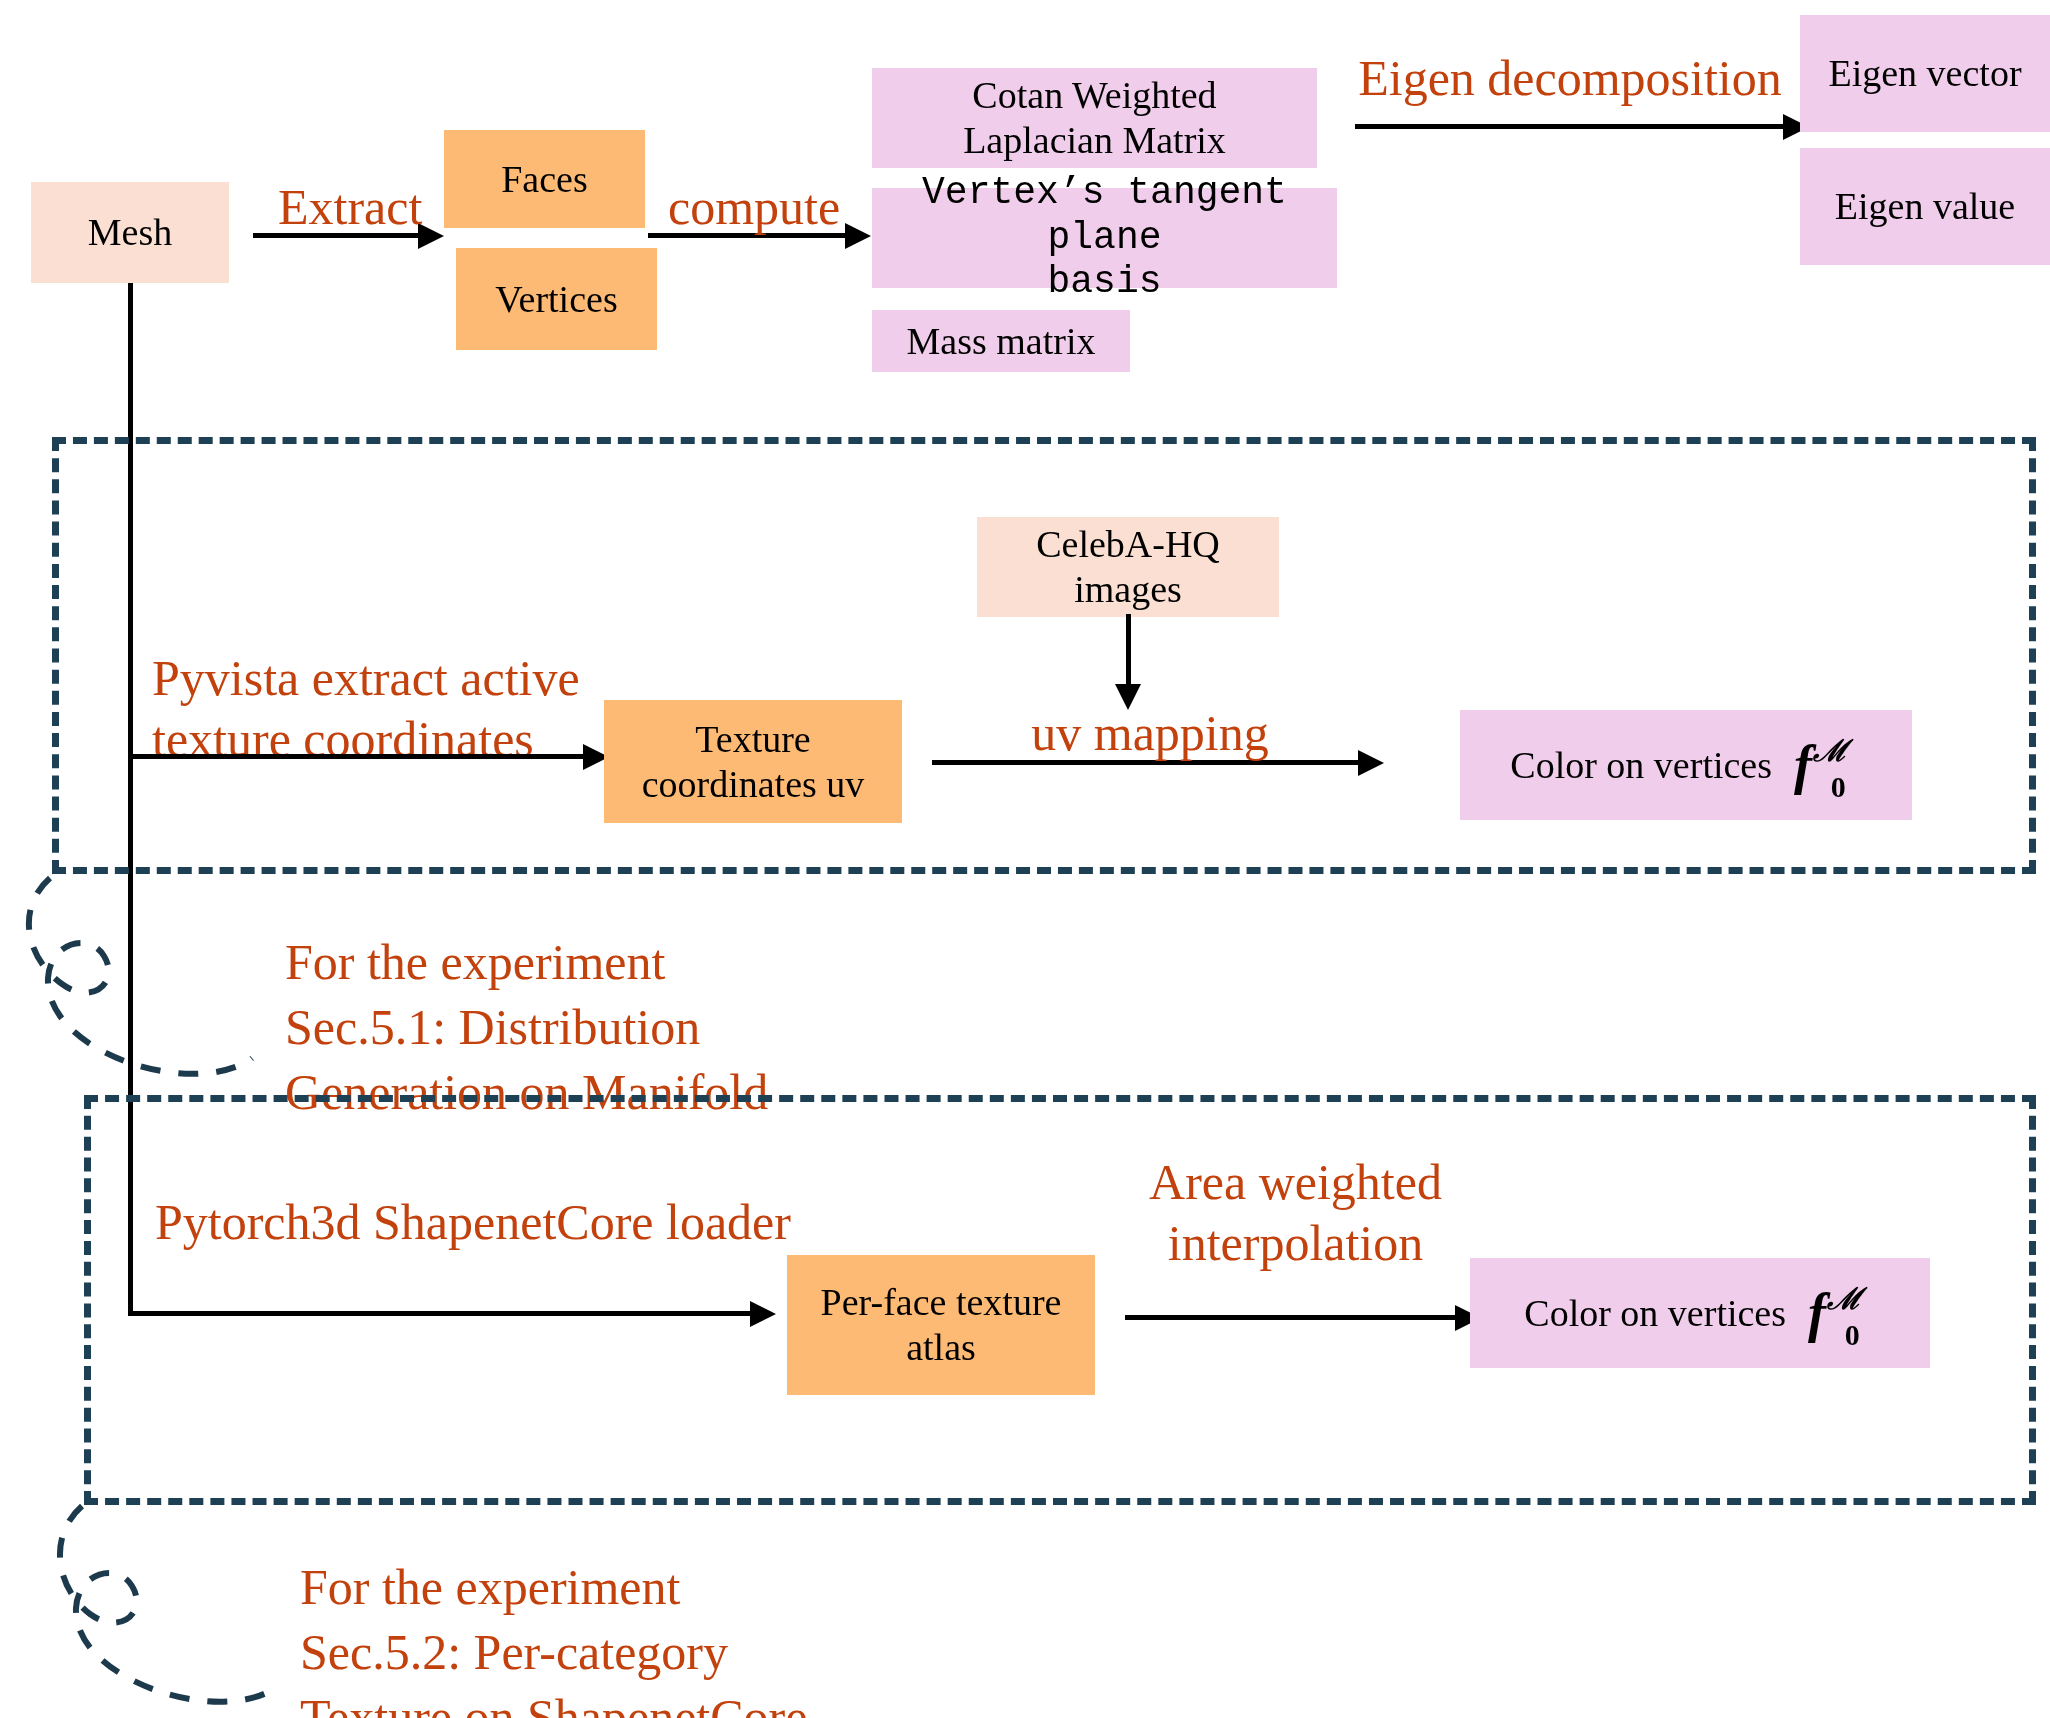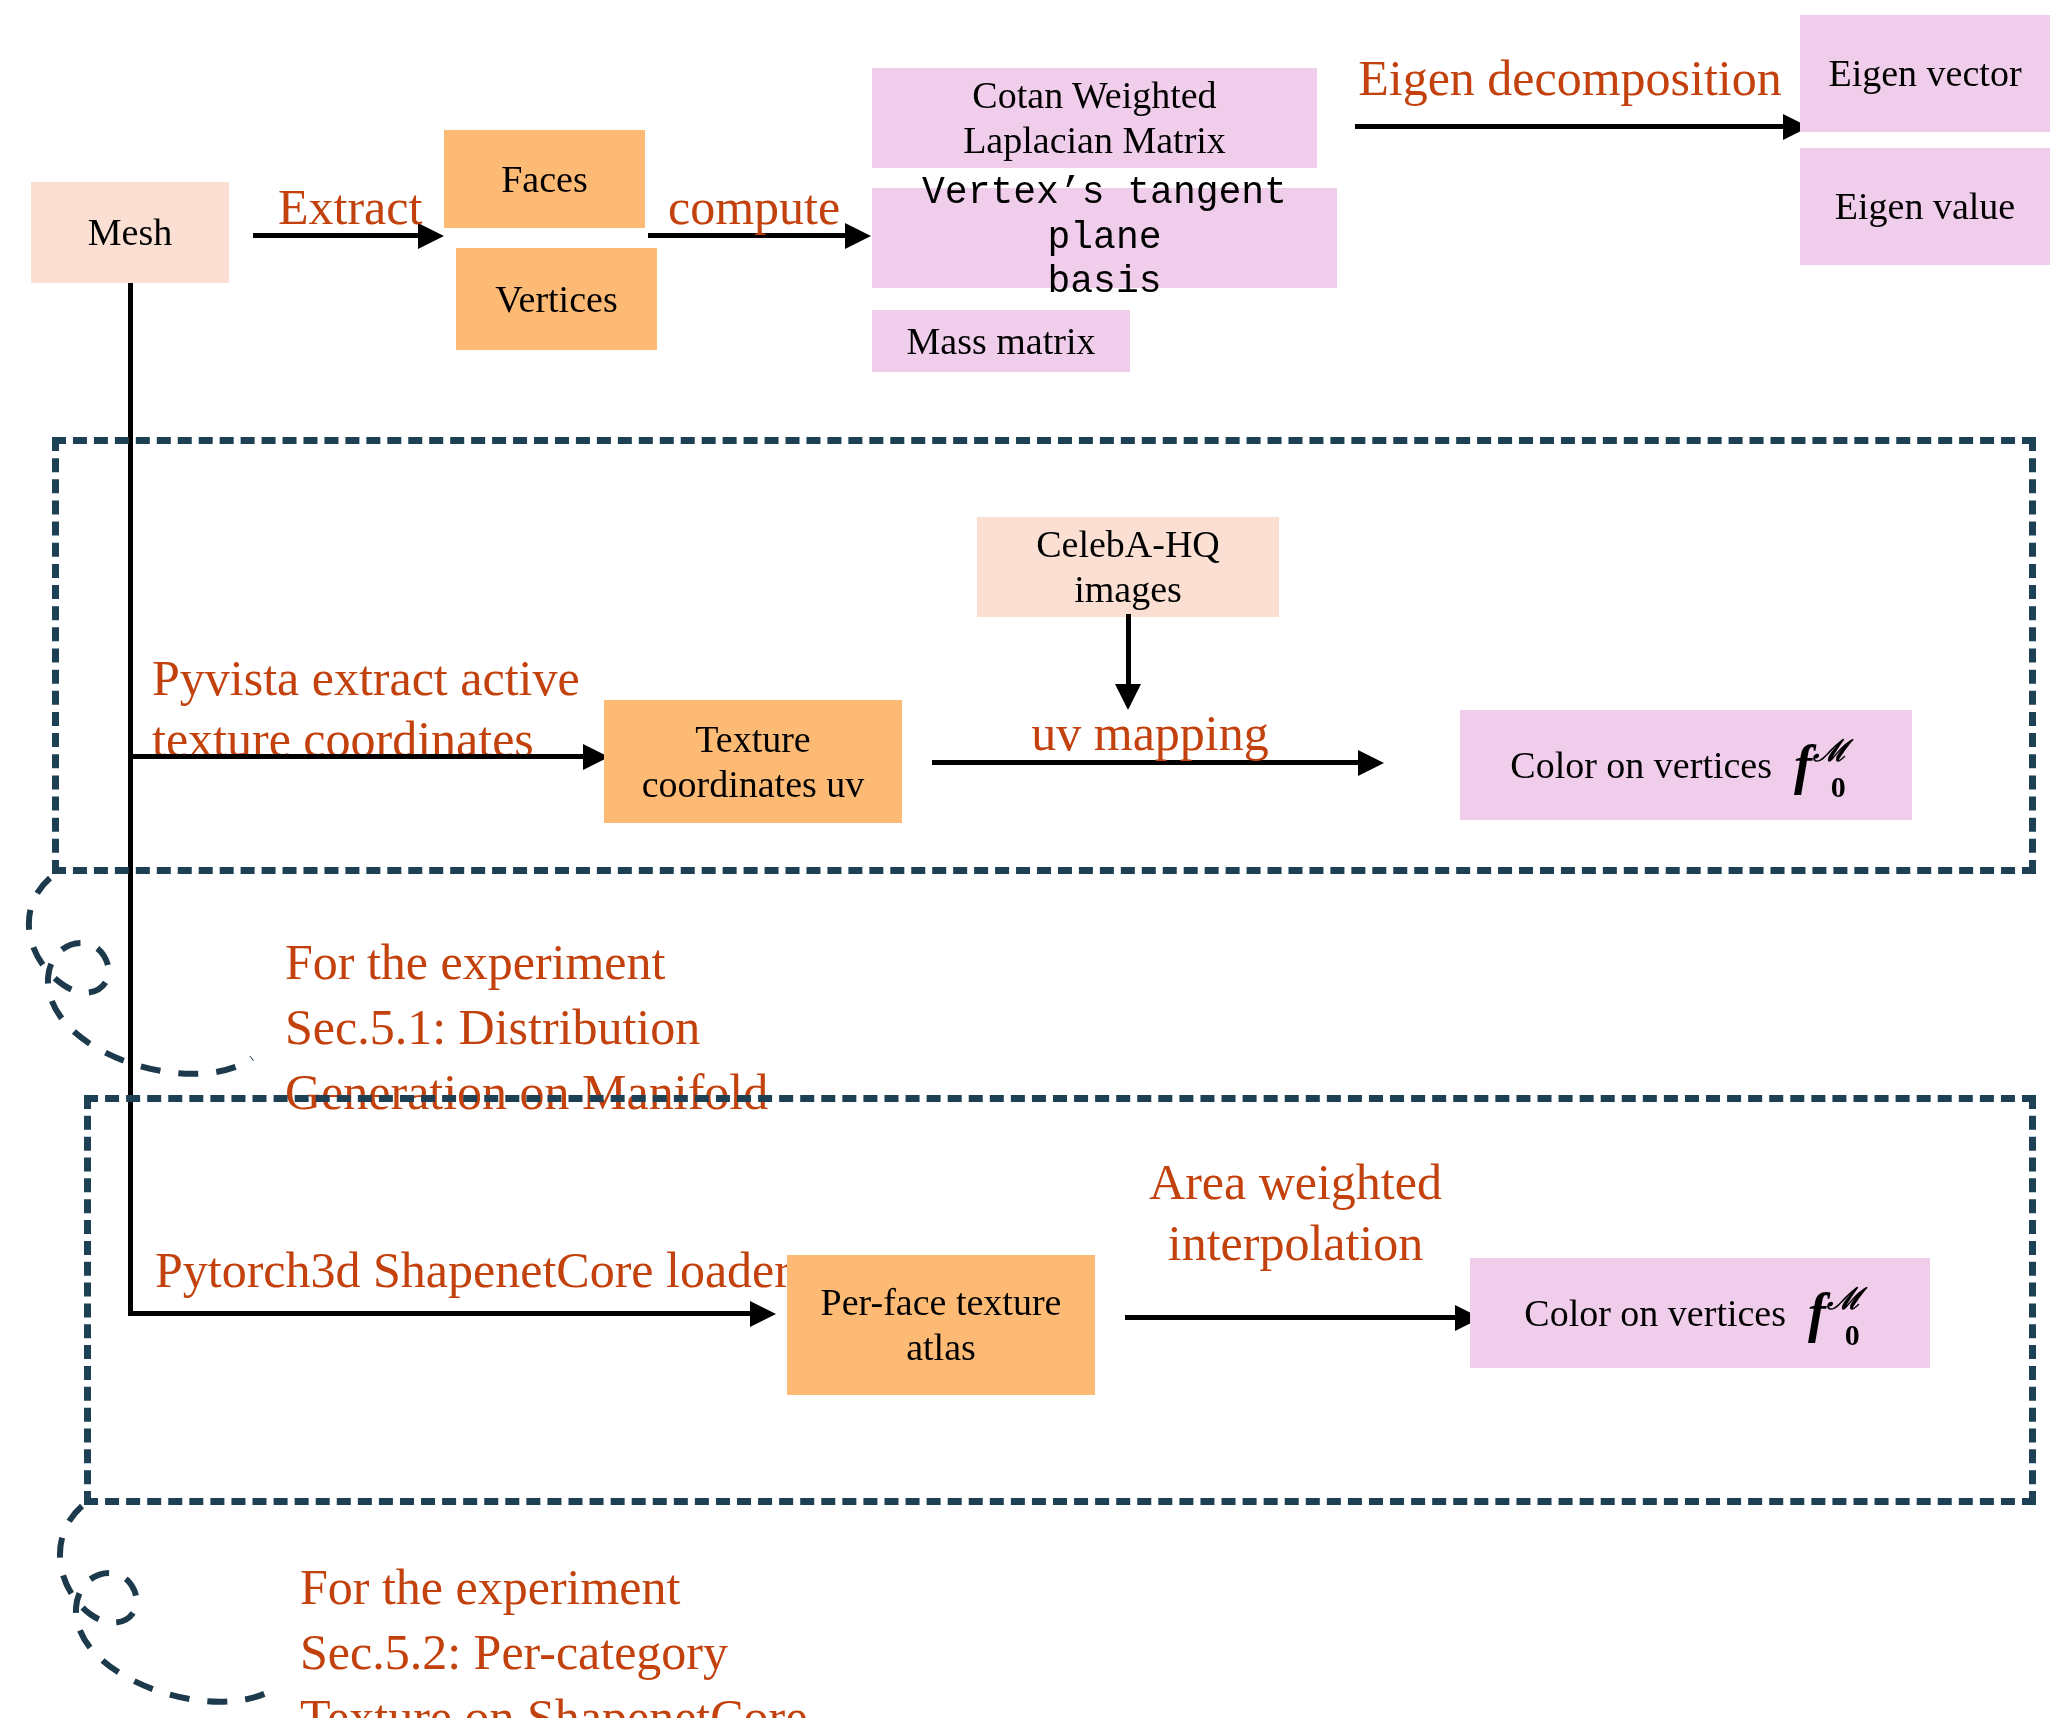--- a/index.html
+++ b/index.html
@@ -117,21 +117,21 @@
   <svg class="curve" width="300" height="260" style="left:0px;top:868px;">
     <path d="M 50 10 C 14 42, 28 92, 62 116 C 92 138, 120 114, 104 88 C 90 64, 50 74, 48 110
              C 46 160, 110 196, 168 204 C 210 210, 240 200, 252 190" fill="none" stroke="#1d3a4d" stroke-width="6" stroke-dasharray="20 18" stroke-linecap="butt"></path>
   </svg>
   <div class="lbl" style="left:285px;top:930px;white-space:pre-line;line-height:1.30;">For the experiment
 Sec.5.1: Distribution
 Generation on Manifold</div>
 
   <div class="dashbox" style="left:84px;top:1095px;width:1952px;height:410px;"></div>
 
-  <div class="lbl" style="left:155px;top:1240px;">Pytorch3d ShapenetCore loader</div>
+  <div class="lbl" style="left:155px;top:1192px;">Pytorch3d ShapenetCore loader</div>
   <div class="hline" style="left:128px;top:1311px;width:625px;"></div>
   <div class="arrowhead-r" style="left:750px;top:1301px;"></div>
 
   <div class="box blue" style="left:787px;top:1255px;width:308px;height:140px;white-space:pre-line;">
     <span>Per-face texture
 atlas</span>
   </div>
 
   <div class="hline" style="left:1125px;top:1315px;width:335px;"></div>
   <div class="arrowhead-r" style="left:1455px;top:1305px;"></div>

